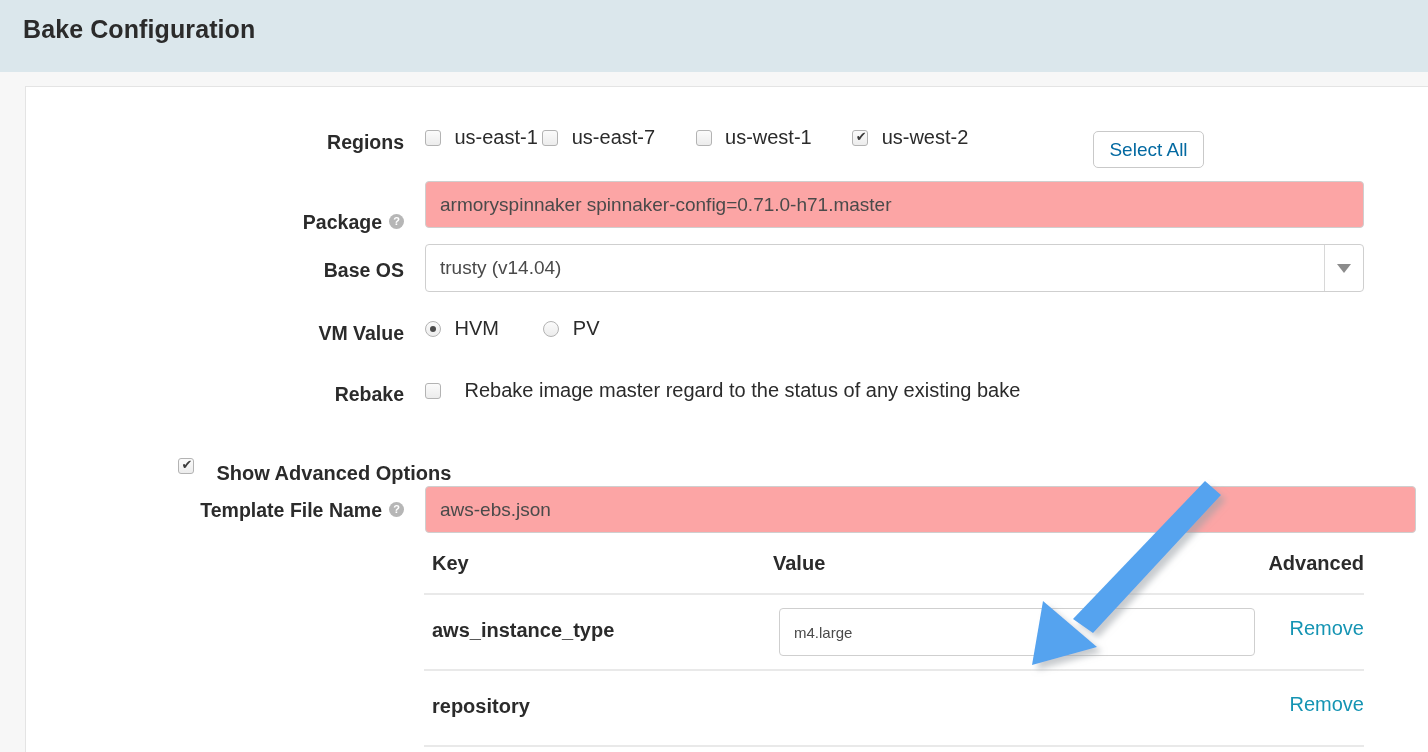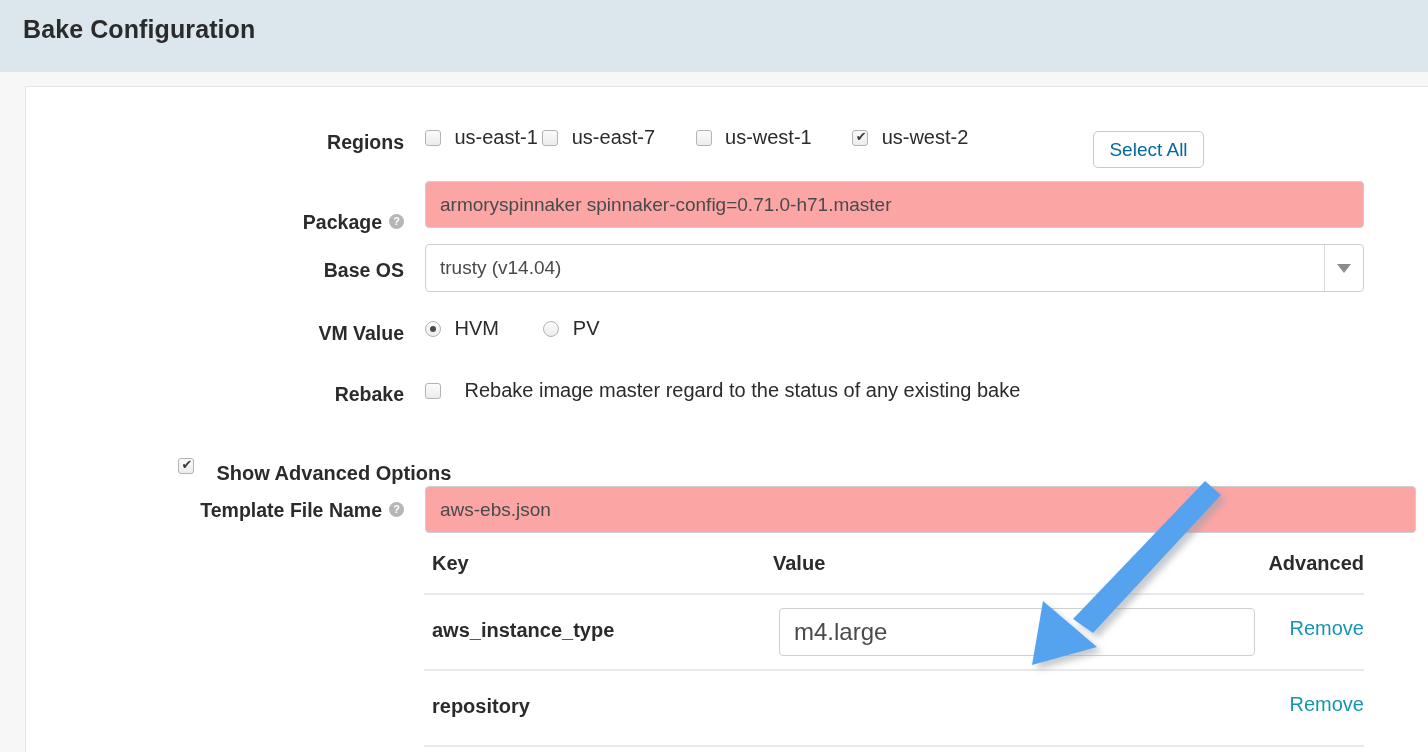--- a/index.html
+++ b/index.html
@@ -234,21 +234,21 @@
     white-space: nowrap;
   }
   .ea-val-input {
     position: absolute;
     left: 355px; top: 13px;
     width: 476px; height: 48px;
     box-sizing: border-box;
     border: 1px solid #cfcfcf;
     border-radius: 4px;
     background: #ffffff;
-    font-size: 24px;
+    font-size: 15px;
     color: #4a4a4a;
     padding: 12px 14px;
     display: flex;
     align-items: center;
     overflow: hidden;
     white-space: nowrap;
   }
   .ea-val-input.focused {
     border: 1px solid #5aaaf0;
     box-shadow: 0 0 6px 2px rgba(102,175,233,.5);

